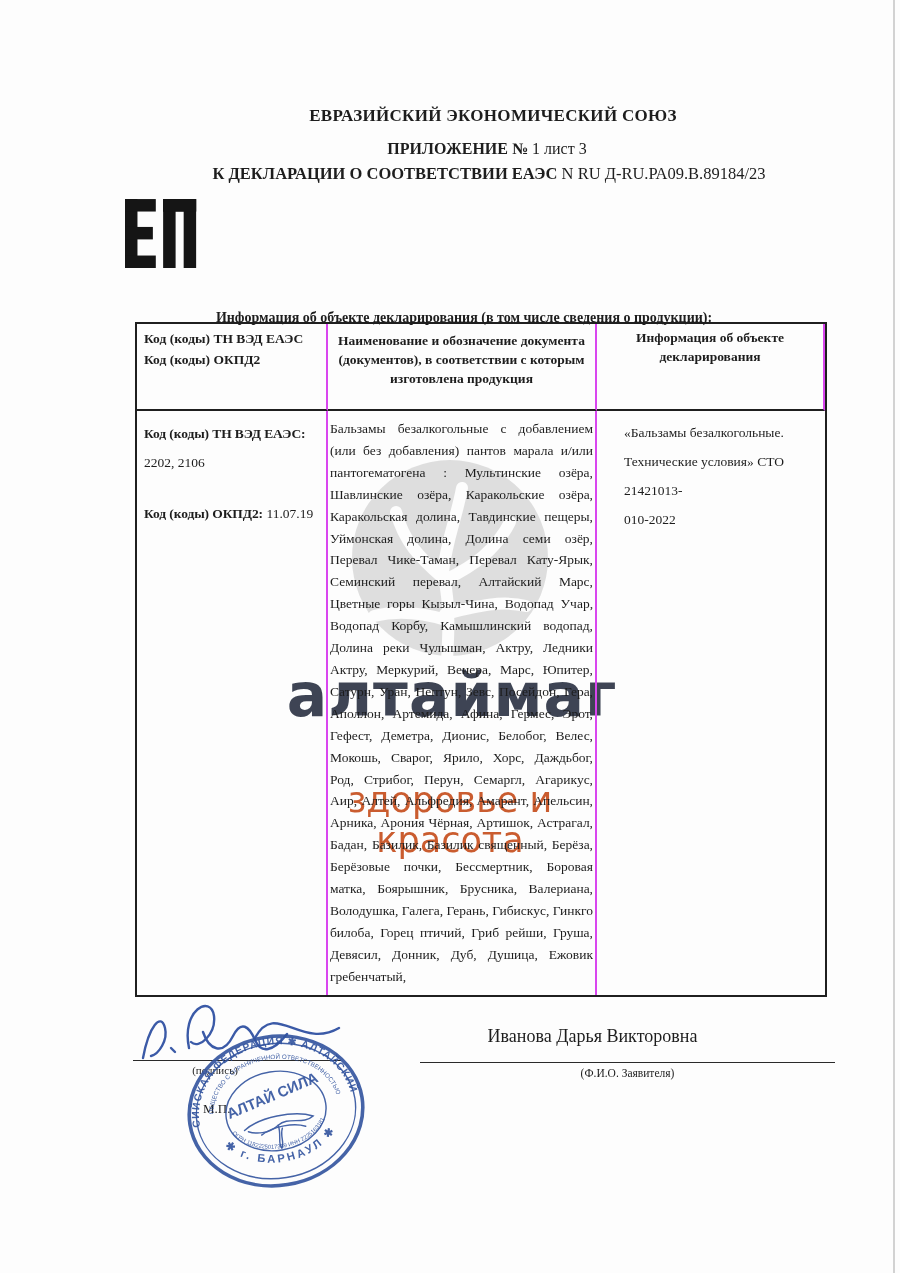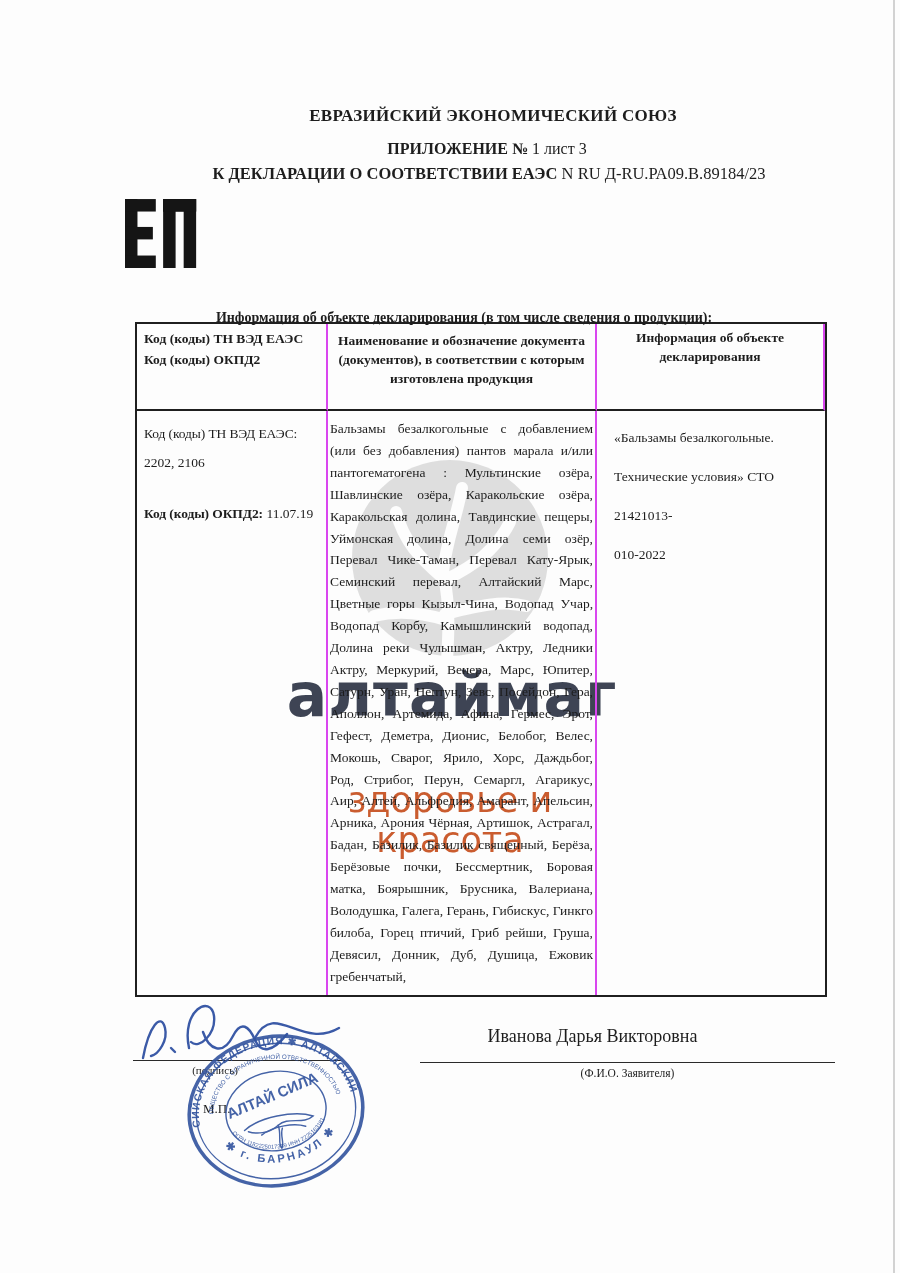--- a/index.html
+++ b/index.html
@@ -24,26 +24,26 @@
     left:135px;top:322px;width:688px;
     border:2px solid #1f1f1f;
     display:grid;grid-template-columns:191px 269px 1fr;
     background:transparent;
   }
   .cell{border-right:2px solid #d946ef;box-sizing:border-box;}
   .cell:last-child{border-right:none;}
   .hcell{border-bottom:2px solid #1f1f1f;height:87px;font-size:13.5px;font-weight:bold;line-height:19px;padding:4px 7px;box-sizing:border-box;}
   .hcell.pre{white-space:pre-line;line-height:21px;}
   .bcell{min-height:572px;padding:8px 7px;font-size:13.5px;}
-  .codes .lab{display:block;font-weight:normal;line-height:29px;letter-spacing:-.1px;}
+  .codes .lab{display:block;font-weight:bold;line-height:29px;letter-spacing:-.1px;}
   .codes .val{display:block;line-height:29px;}
   .codes .pair{margin-top:22px;line-height:29px;}
   .codes .pair .lab2{font-weight:bold;letter-spacing:-.1px;margin-top:20px;}
   .prod{padding:7px 2px;text-align:justify;line-height:21.9px;}
-  .std{white-space:pre-line;line-height:39px;padding:7px 17px;border-radius:19px;}
+  .std{white-space:pre-line;line-height:29px;padding:7px 27px;border-radius:19px;}
 
   
   .wm-brand{
     left:205px;top:660px;width:494px;text-align:center;
     font-family:"DejaVu Sans", sans-serif;font-weight:bold;
     font-size:60px;color:#0f172a;opacity:.8;letter-spacing:1px;z-index:0;
   }
   .wm-tag{
     left:300px;top:780px;width:300px;text-align:center;
     font-family:"DejaVu Sans", sans-serif;font-size:35px;color:#c2410c;opacity:.85;z-index:0;

